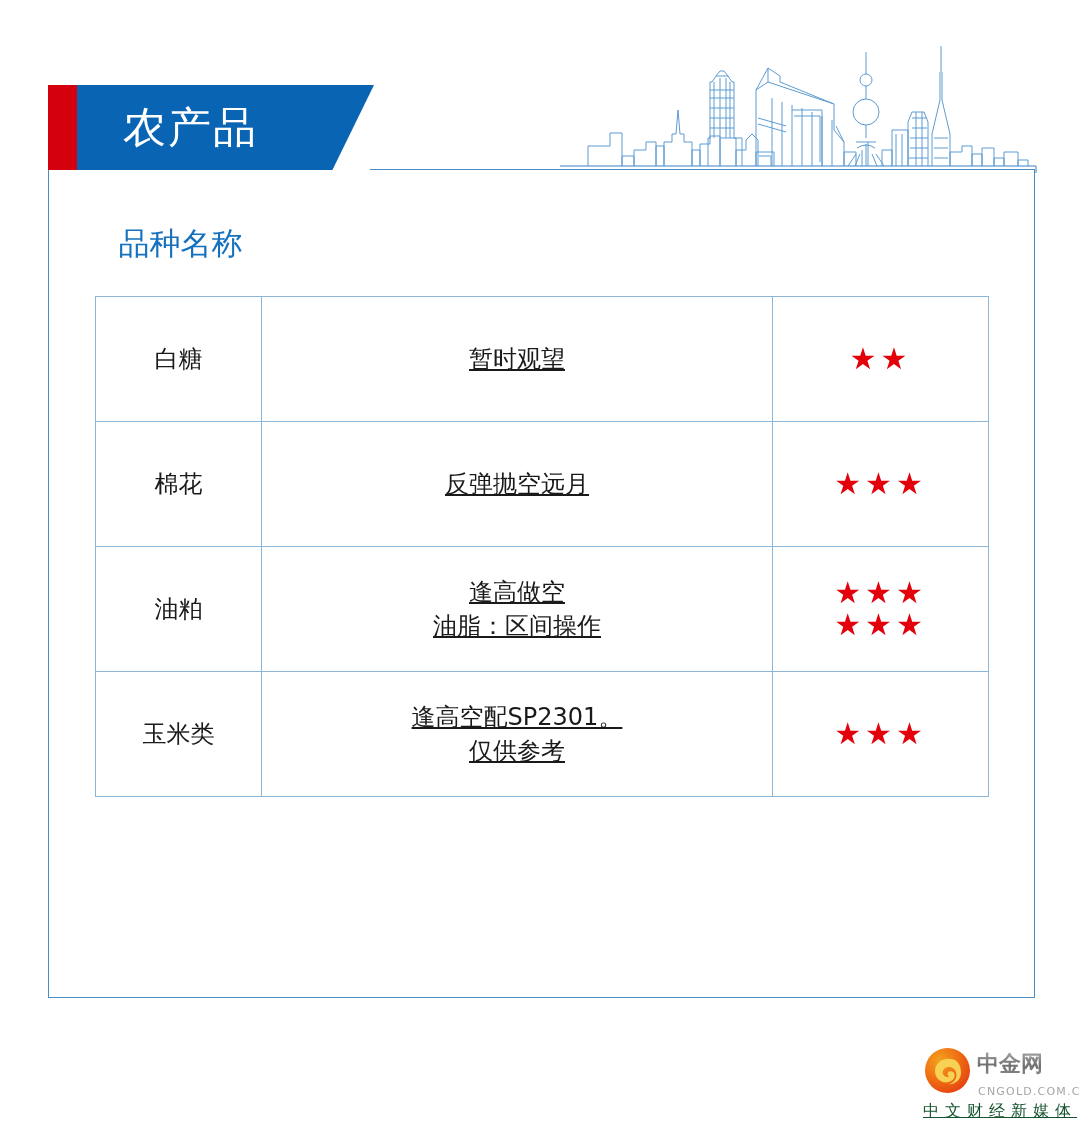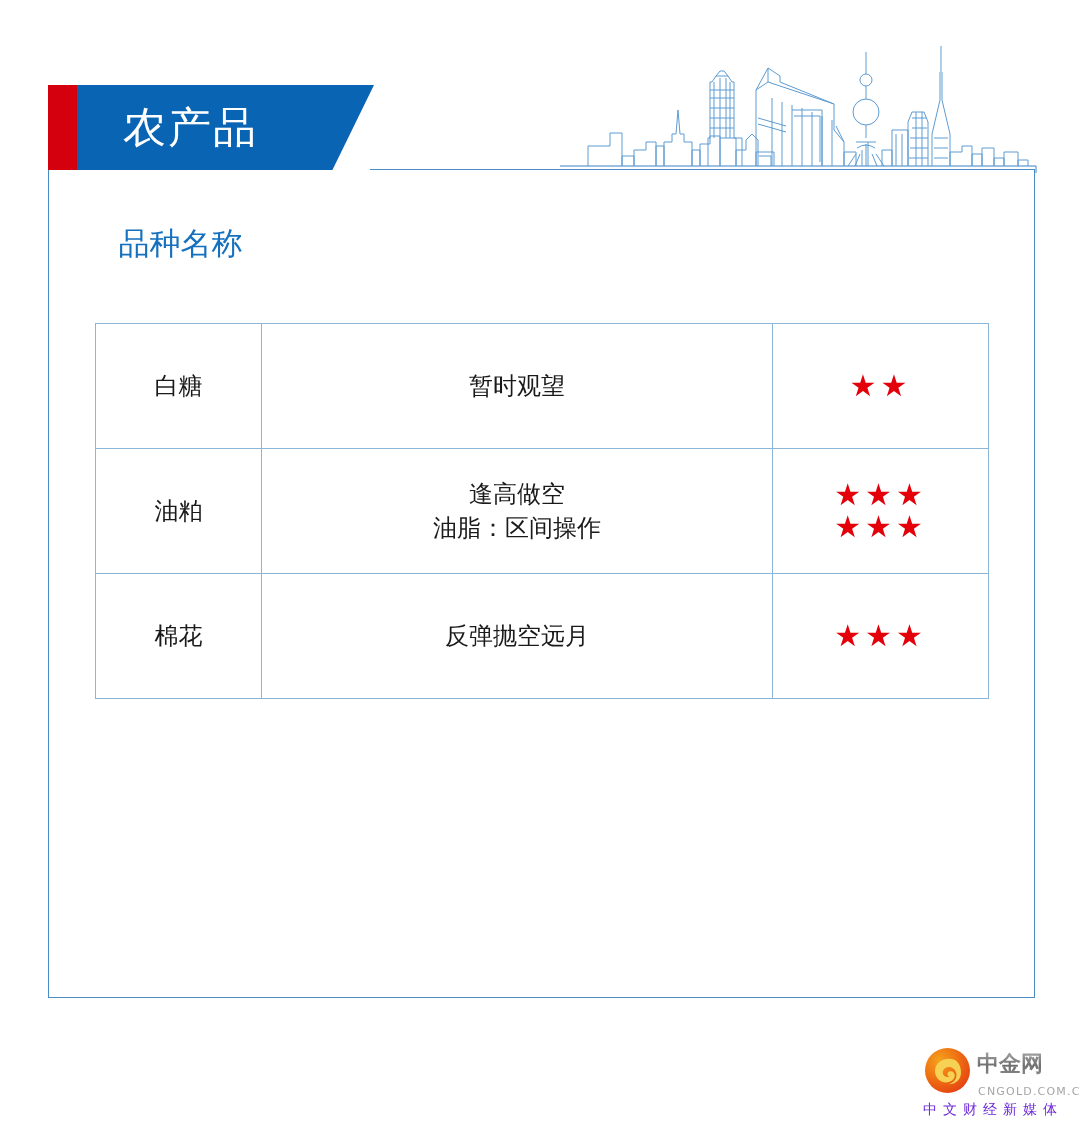--- a/index.html
+++ b/index.html
@@ -112,32 +112,31 @@
   #col-head-2 { left: 749px; width: 212px; }
 
   
   #advice-table {
     position: absolute;
     left: 95px;
     top: 296px;
     width: 890px;
     border-collapse: collapse;
     table-layout: fixed;
-    margin-top: 27px;
   }
   #advice-table td {
     border: 1px solid #8bb6d8;
     text-align: center;
     vertical-align: middle;
     color: #1a1a1a;
     font-size: 24px;
     padding: 0;
   }
   .cell-name   { width: 165px; height: 124px; }
-  .cell-advice { width: 510px; }
+  .cell-advice { width: 510px; text-decoration: underline; }
   .cell-stars  { width: 215px; }
 
   .advice-line {
     display: block;
     line-height: 34px;
     white-space: nowrap;
   }
 
   .star-row {
     display: block;
@@ -192,24 +191,25 @@
     top: 43px;
     font-size: 11px;
     letter-spacing: 1.2px;
     color: #a5a5a5;
     white-space: nowrap;
   }
   #logo-tagline {
     position: absolute;
     left: 8px;
     top: 59px;
-    font-size: 14px;
+    font-size: 16px;
     letter-spacing: 6px;
-    color: #6d28d9;
-    white-space: nowrap;
+    color: #14532d;
+    white-space: nowrap;
+    text-decoration: underline;
   }
 </style>
 </head>
 <body>
 
 <div id="header-area">
 
   <svg id="skyline-art" viewBox="0 0 480 135">
     <g fill="none" stroke="#5d9bd1" stroke-width="1" stroke-linejoin="round">
 
@@ -296,45 +296,55 @@
 <table id="advice-table">
   <tbody>
 
     <tr>
       <td class="cell-name">白糖</td>
       <td class="cell-advice">
         <span class="advice-line">暂时观望</span>
       </td>
       <td class="cell-stars">
           <span class="star-row">★★</span>
+        </td>
+    </tr>
+
+    <tr>
+      <td class="cell-name">棉花</td>
+      <td class="cell-advice">
+        <span class="advice-line">反弹抛空远月</span>
+      </td>
+      <td class="cell-stars">
+          <span class="star-row">★★★</span>
         </td>
     </tr>
 
     <tr>
       <td class="cell-name">油粕</td>
       <td class="cell-advice">
         <span class="advice-line">逢高做空</span>
         <span class="advice-line">油脂：区间操作</span>
       </td>
       <td class="cell-stars">
           <span class="star-row">★★★</span>
           <span class="star-row">★★★</span>
         </td>
     </tr>
 
     <tr>
-      <td class="cell-name">棉花</td>
+      <td class="cell-name">玉米类</td>
       <td class="cell-advice">
-        <span class="advice-line">反弹抛空远月</span>
+        <span class="advice-line">逢高空配SP2301。</span>
+        <span class="advice-line">仅供参考</span>
       </td>
       <td class="cell-stars">
           <span class="star-row">★★★</span>
         </td>
     </tr>
-
 
   </tbody>
 </table>
 
 <div id="footer-logo">
   <div id="logo-mark"></div>
   <svg id="logo-swirl" viewBox="0 0 45 45">
     <path d="M30 12 C20 8 10 14 10 23 C10 31 17 36 24 34 C29 32.5 31 28 29 25 C27.4 22.6 23.6 22.8 22.6 25.2 C22 26.8 23 28.2 24.4 28.2 C22.8 29.6 20 29 18.6 27 C16.8 24.4 18 20.6 21.4 19.4 C25.6 17.9 30.2 20.6 31.2 25 C32.4 30.4 28.6 35.4 23 36.2 C30.4 36.6 36 31.4 36 24.4 C36 18.8 33.8 14.6 30 12 Z" fill="#f7d154"></path>
   </svg>
   <div id="logo-wordmark">中金网</div>

